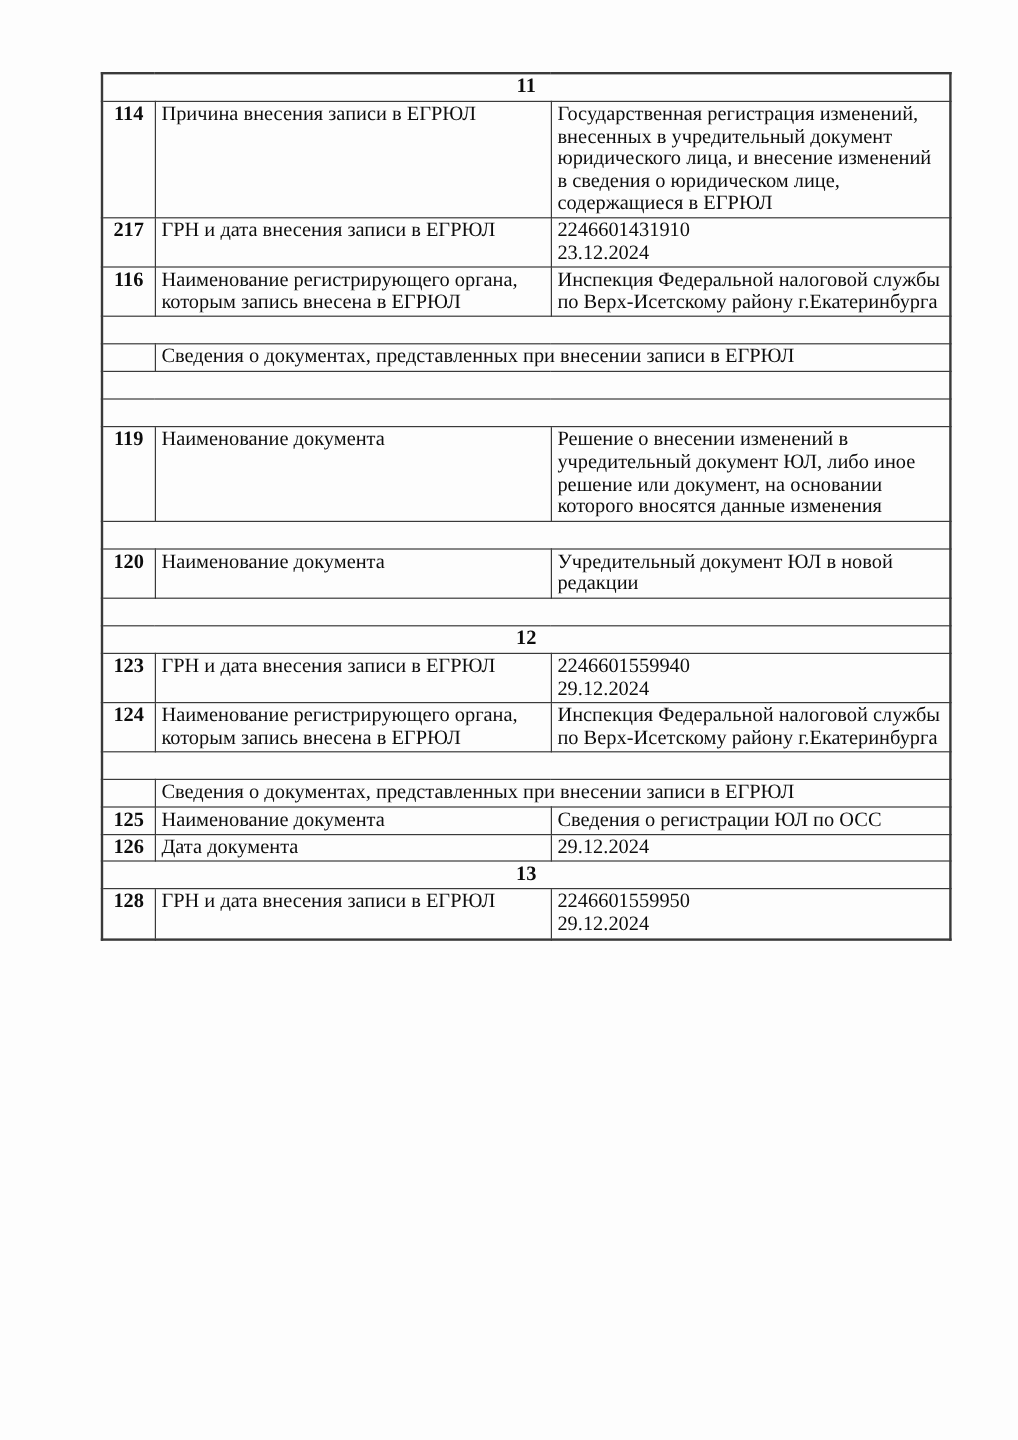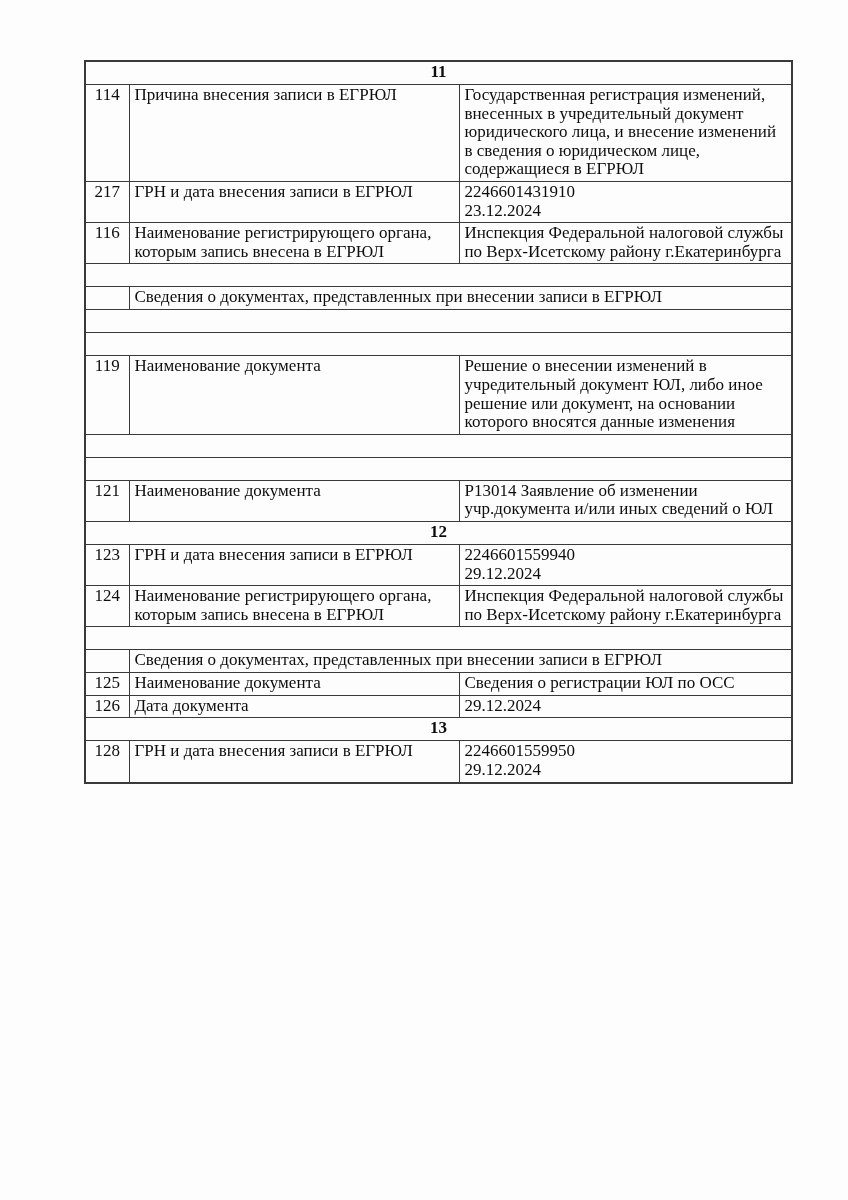--- a/index.html
+++ b/index.html
@@ -29,20 +29,21 @@
   }
   .doc-table td{
     border:1px solid #3a3a3a;
     vertical-align:top;
     padding:1px 4px 2px 5px;
     overflow:hidden;
   }
   .doc-table td.num{
     text-align:center;
     padding:1px 2px 2px 2px;
+    font-weight:bold;
   }
   .doc-table td.label,
   .doc-table td.value{
     white-space:pre-line;
   }
   tr.section-row td{
     text-align:center;
     font-weight:bold;
     padding:1px 4px 2px 4px;
     height:19px;
@@ -131,28 +132,28 @@
         <td class="num">119</td>
         <td class="label">Наименование документа</td>
         <td class="value">Решение о внесении изменений в
 учредительный документ ЮЛ, либо иное
 решение или документ, на основании
 которого вносятся данные изменения</td>
       </tr>
       <tr class="spacer-row">
         <td colspan="3"></td>
       </tr>
-      <tr class="spacer-row">
-        <td colspan="3"></td>
-      </tr>
-      <tr class="entry-row">
-        <td class="num">121</td>
+      <tr class="entry-row">
+        <td class="num">120</td>
         <td class="label">Наименование документа</td>
-        <td class="value">Р13014 Заявление об изменении
-учр.документа и/или иных сведений о ЮЛ</td>
+        <td class="value">Учредительный документ ЮЛ в новой
+редакции</td>
+      </tr>
+      <tr class="spacer-row">
+        <td colspan="3"></td>
       </tr>
       <tr class="section-row">
         <td colspan="3">12</td>
       </tr>
       <tr class="entry-row">
         <td class="num">123</td>
         <td class="label">ГРН и дата внесения записи в ЕГРЮЛ</td>
         <td class="value">2246601559940
 29.12.2024</td>
       </tr>

